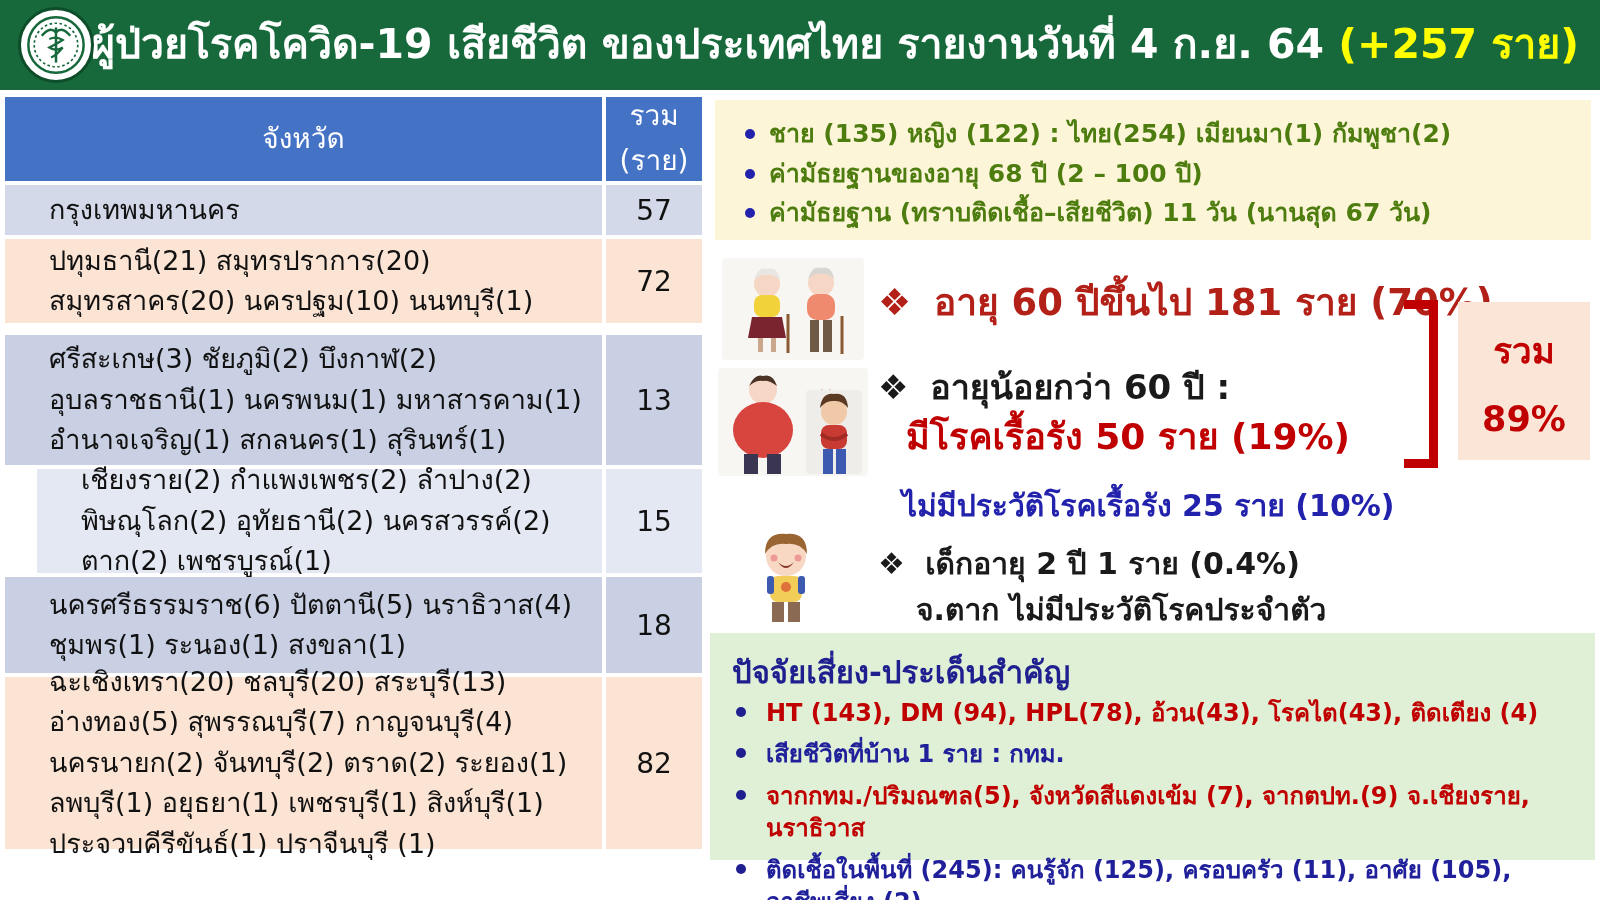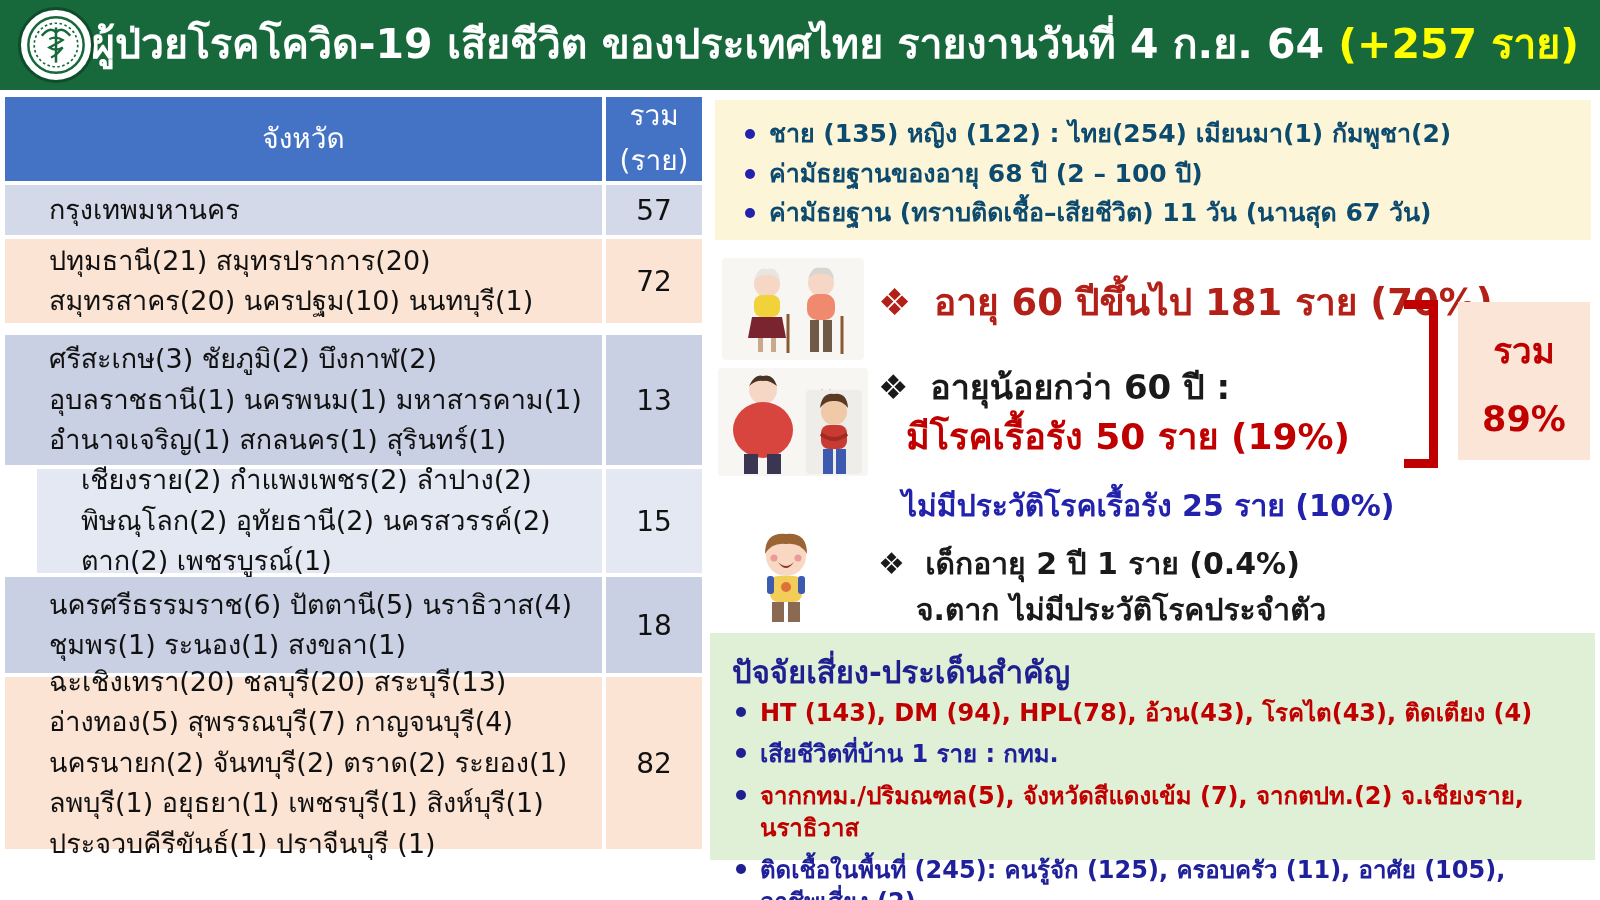--- a/index.html
+++ b/index.html
@@ -35,21 +35,21 @@
   .bg-lav  .cell-prov, .bg-lav  .cell-tot { background:#D3D9E8; }
   .bg-lavd .cell-prov, .bg-lavd .cell-tot { background:#C9D0E3; }
   .bg-lite .cell-prov, .bg-lite .cell-tot { background:#E4E8F2; }
   .bg-pch  .cell-prov, .bg-pch  .cell-tot { background:#FCE4D4; }
 
   
   .summary-box { position:absolute; left:715px; top:100px; width:876px; height:140px;
                  background:#FDF5D8; padding:16px 26px 10px 26px;
                  display:flex; flex-direction:column; justify-content:space-between; }
   .sum-item { display:flex; align-items:flex-start; font-size:25px; font-weight:bold;
-              color:#0c4a6e; line-height:1.4; }
+              color:#4d7c0f; line-height:1.4; }
   .dot { width:10px; height:10px; border-radius:50%; background:#2222AC;
          margin:13px 14px 0 4px; flex:0 0 auto; }
 
   
   .abs { position:absolute; white-space:nowrap; }
   .red-big   { font-size:37px; font-weight:bold; color:#B32017; }
   .black-big { font-size:34px; font-weight:bold; color:#1a1a1a; }
   .red-big2  { font-size:36px; font-weight:bold; color:#C00000; }
   .blue-mid  { font-size:30px; font-weight:bold; color:#2222AC; }
   .black-mid { font-size:30px; font-weight:bold; color:#1a1a1a; }
@@ -67,21 +67,21 @@
           display:flex; align-items:flex-end; justify-content:center; overflow:hidden; }
   .illo-elderly { left:722px; top:258px; width:142px; height:102px; }
   .illo-fat     { left:718px; top:368px; width:150px; height:108px; }
   .illo-child   { left:732px; top:524px; width:108px; height:102px; background:#fff; }
 
   
   .risk-box { position:absolute; left:710px; top:633px; width:885px; height:227px;
               background:#DFF0D6; padding:14px 22px 10px 22px; }
   .risk-title { font-size:31px; font-weight:bold; color:#1F1F8F; margin-bottom:0; }
   .risk-item { display:flex; align-items:flex-start; font-size:24px; font-weight:bold;
-               line-height:1.35; margin-bottom:9px; }
+               line-height:1.35; margin-bottom:9px;gap:6px; }
   .risk-item .dot { background:#1F1F8F; margin-top:10px; }
   .risk-red  { color:#C00000; }
   .risk-blue { color:#20209A; }
 </style>
 </head>
 <body>
 
 <div class="stage">
 
   <div class="header">
@@ -236,21 +236,21 @@
     <div class="risk-item risk-red">
       <span class="dot"></span>
       <span>HT (143), DM (94), HPL(78), อ้วน(43), โรคไต(43), ติดเตียง (4)</span>
     </div>
     <div class="risk-item risk-blue">
       <span class="dot"></span>
       <span>เสียชีวิตที่บ้าน 1 ราย : กทม.</span>
     </div>
     <div class="risk-item risk-red">
       <span class="dot"></span>
-      <span>จากกทม./ปริมณฑล(5), จังหวัดสีแดงเข้ม (7), จากตปท.(2) จ.เชียงราย, นราธิวาส</span>
+      <span>จากกทม./ปริมณฑล(5), จังหวัดสีแดงเข้ม (7), จากตปท.(9) จ.เชียงราย, นราธิวาส</span>
     </div>
     <div class="risk-item risk-blue">
       <span class="dot"></span>
       <span>ติดเชื้อในพื้นที่ (245): คนรู้จัก (125), ครอบครัว (11), อาศัย (105), อาชีพเสี่ยง (2)</span>
     </div>
   </div>
 
 </div>
 
 </body></html>

